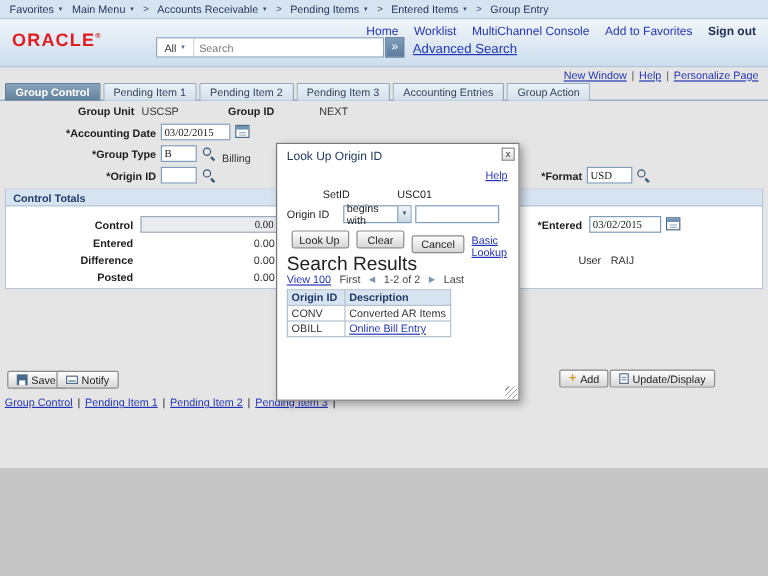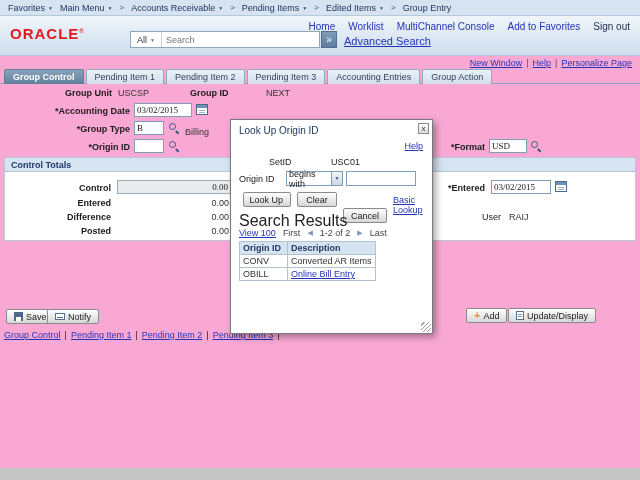--- a/index.html
+++ b/index.html
@@ -1,19 +1,19 @@
 <!DOCTYPE html>
 <html><head>
 <meta charset="utf-8">
 <style>
   * { margin:0; padding:0; box-sizing:border-box; }
   html,body { width:640px; height:480px; }
   body { font-family:"Liberation Sans", sans-serif; font-size:9px; color:#222; background:#c6c6c6; }
   #page { position:relative; width:640px; height:480px; overflow:hidden; }
-  #content { position:absolute; top:0; left:0; width:640px; height:468px; background:#f9a8d4; }
+  #content { position:absolute; top:0; left:0; width:640px; height:390px; background:#e5e5e5; }
   a, .link { color:#2335b6; text-decoration:underline; cursor:pointer; }
 
   
   .breadcrumb { position:absolute; top:0; left:0; width:640px; height:16px; background:#d6e4f1;
     border-bottom:1px solid #b5c9dd; display:flex; align-items:center; padding-left:8px;
     color:#22355e; font-size:9px; }
   .bc-item { display:flex; align-items:center; margin-right:7px; cursor:pointer; white-space:nowrap; }
   .bc-arrow { font-size:5px; color:#33506e; margin-left:3px; }
   .bc-sep { color:#33506e; margin-right:7px; font-size:8px; }
 
@@ -29,21 +29,21 @@
   .scope-arrow { font-size:5px; color:#55708c; }
   .search-input { border:0; outline:0; flex:1; font-family:"Liberation Sans",sans-serif; font-size:9px;
     color:#333; padding:0 4px; min-width:0; }
   .search-input::placeholder { color:#777; }
   .search-go { position:absolute; top:15px; left:321px; width:16px; height:17px;
     background:linear-gradient(#7f9cba,#5c7d9e); color:#fff; border:1px solid #51708f;
     text-align:center; line-height:15px; font-size:10px; cursor:pointer; }
   .adv-search { position:absolute; top:19px; left:344px; font-size:11px; }
   .header-links { position:absolute; top:5px; right:10px; display:flex; gap:13px; font-size:10px; align-items:center; }
   .hlink { color:#2335b6; cursor:pointer; text-decoration:none; }
-  .signout { color:#1d2c52; font-weight:normal; cursor:pointer; }
+  .signout { color:#1d2c52; font-weight:bold; cursor:pointer; }
 
   
   .page-actions { position:absolute; top:58px; right:8px; font-size:9px; display:flex; gap:4px; align-items:center; }
   .pa-sep { color:#555; }
 
   
   .tabline { position:absolute; top:83px; left:0; width:640px; height:1px; background:#8ba3bb; }
   .tabs { position:absolute; top:69px; left:4px; display:flex; gap:2px; font-size:9px; z-index:2; }
   .tab { padding:2px 8px 1px 8px; height:15px; border:1px solid #93a9bf; border-bottom:0;
     background:linear-gradient(#eaf1f8,#d2dfec); color:#33445c; cursor:pointer; border-radius:2px 2px 0 0; }
@@ -134,21 +134,21 @@
         <span>Accounts Receivable</span>
         <span class="bc-arrow">▼</span>
       </span>
       <span class="bc-sep">&gt;</span>
       <span class="bc-item">
         <span>Pending Items</span>
         <span class="bc-arrow">▼</span>
       </span>
       <span class="bc-sep">&gt;</span>
       <span class="bc-item">
-        <span>Edited Items</span>
+        <span>Entered Items</span>
         <span class="bc-arrow">▼</span>
       </span>
       <span class="bc-sep">&gt;</span>
       <span class="bc-item">
         <span>Group Entry</span>
       </span>
     </div>
 
     <div class="header">
       <div class="logo"><span>ORACLE</span><sup>®</sup></div>
@@ -273,21 +273,21 @@
         <span class="sel-btn">▼</span>
       </div>
       <input class="m-inp" style="left: 115px; top: 51px; width: 70px;" value="">
 
       <span class="pbtn" style="left:12px;top:72px;justify-content:flex-end;width:48px">
         <span>Look Up</span>
       </span>
       <span class="pbtn" style="left:66px;top:72px;justify-content:center;width:40px">
         <span>Clear</span>
       </span>
-      <span class="pbtn" style="left:112px;top:88px;justify-content:flex-end;width:44px">
+      <span class="pbtn" style="left:112px;top:76px;justify-content:flex-end;width:44px">
         <span>Cancel</span>
       </span>
       <span class="link" style="position:absolute;left:162px;top:75px">Basic Lookup</span>
 
       <span class="results-title">Search Results</span>
 
       <div class="pager">
         <span class="link">View 100</span>
         <span>First</span>
         <span class="pgicon">◀</span>

